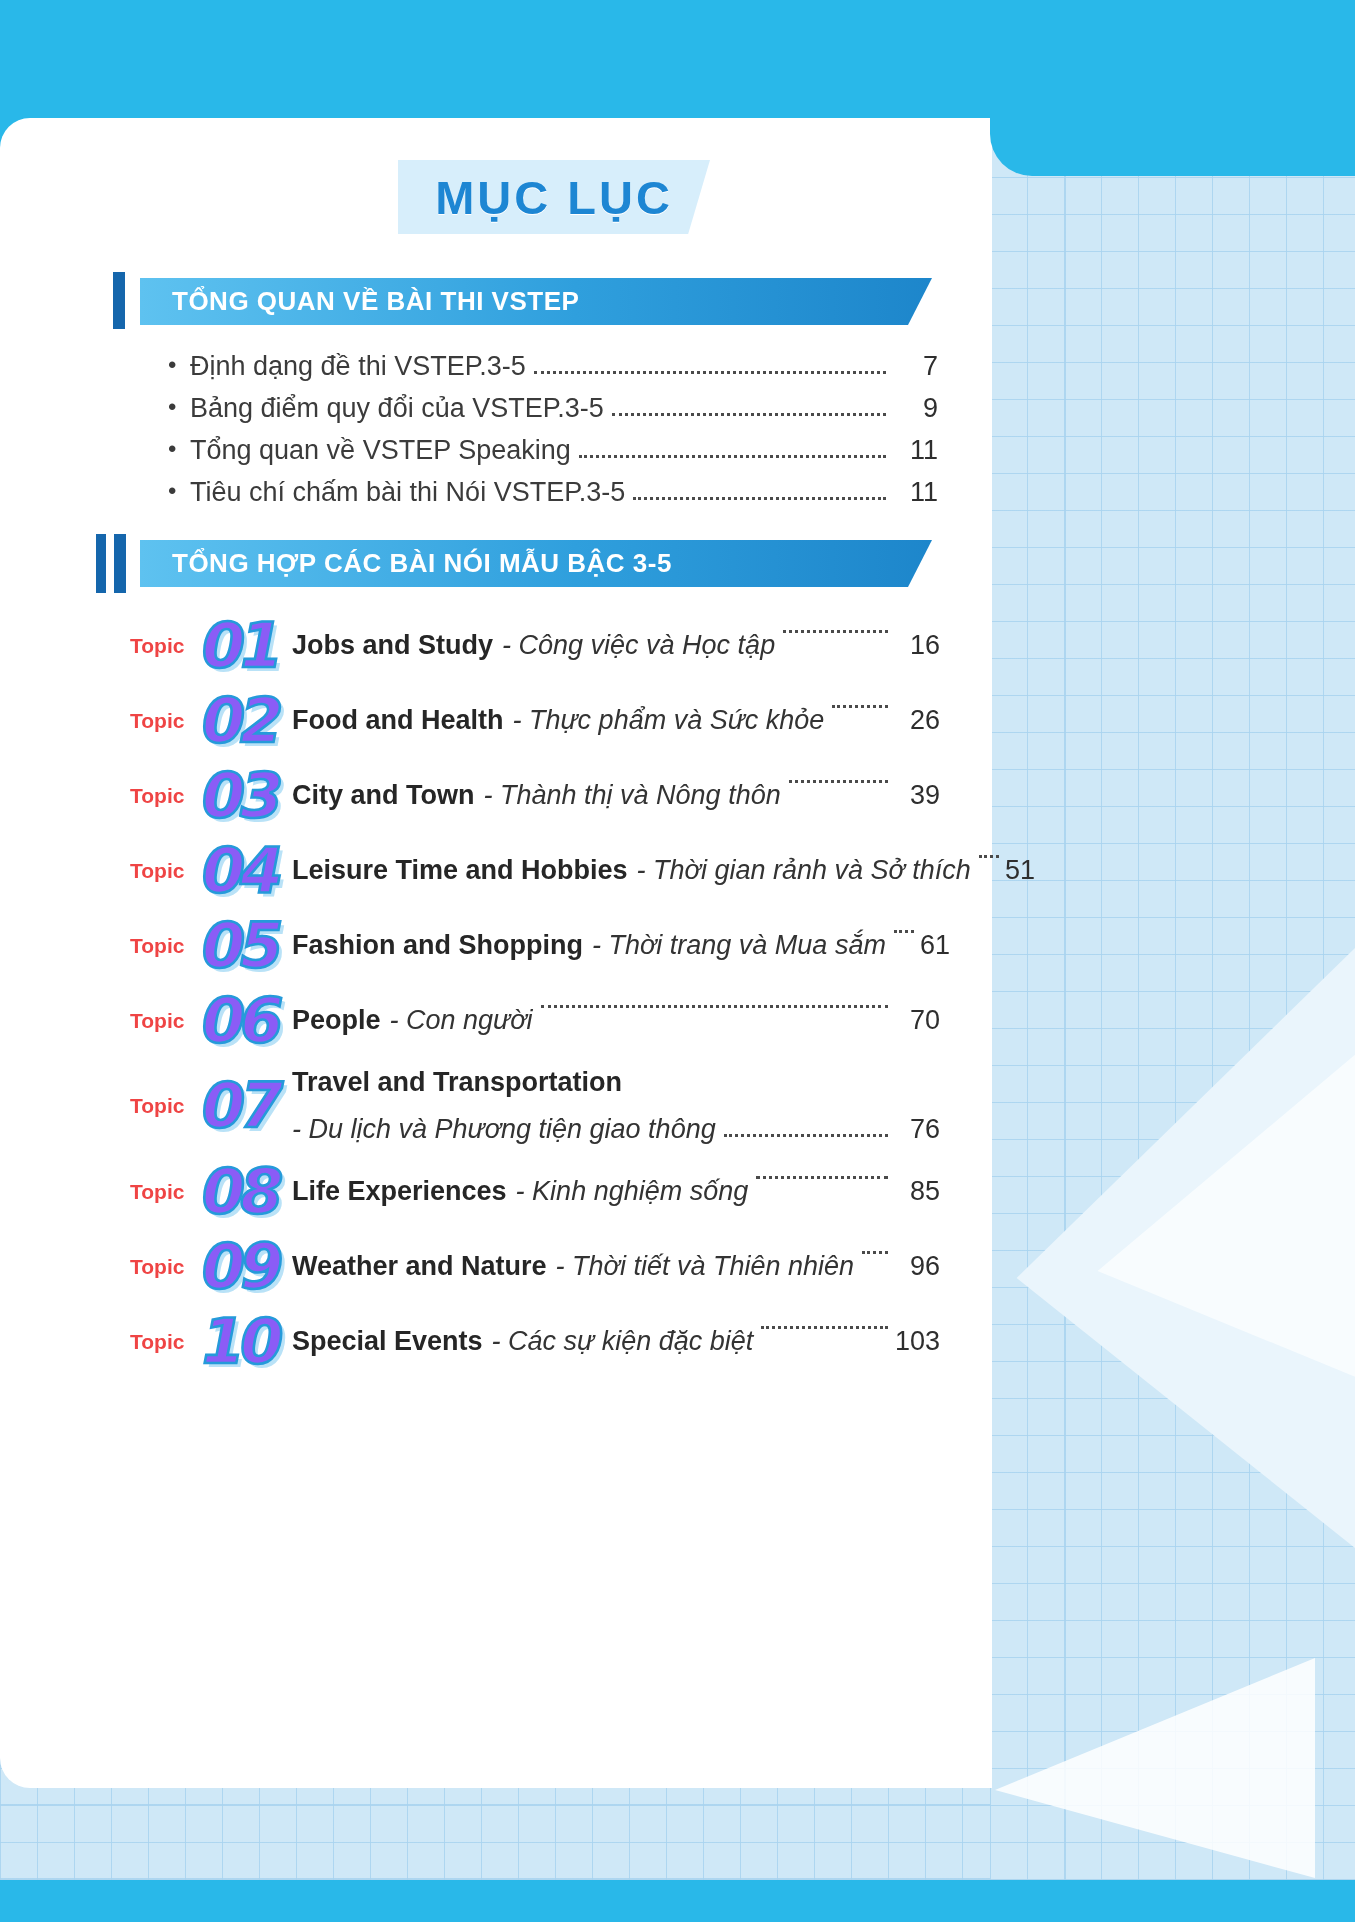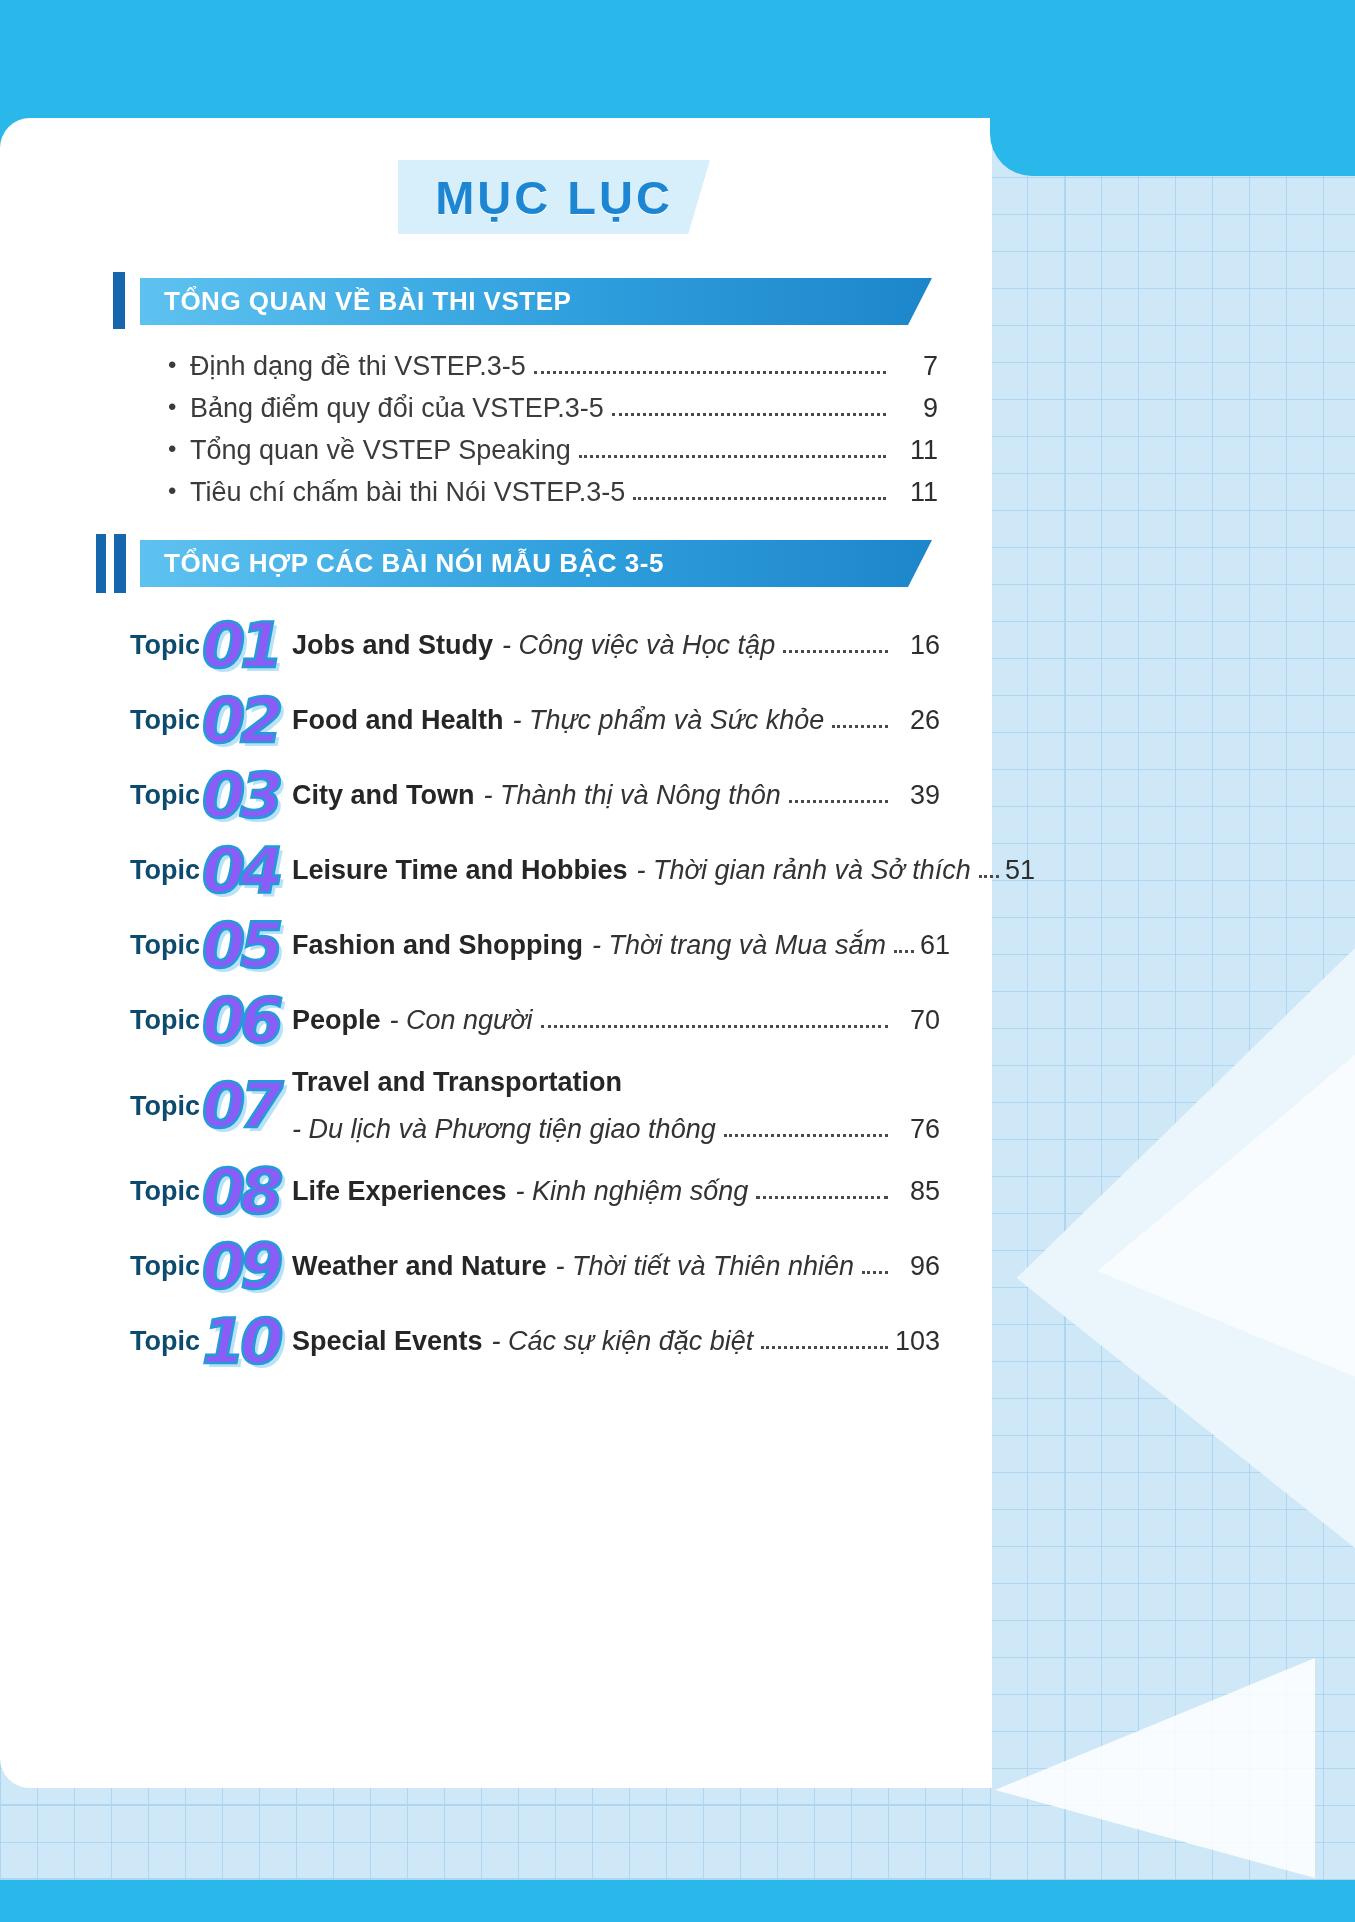--- a/index.html
+++ b/index.html
@@ -60,45 +60,45 @@
     text-shadow:0 1px 0 #ffffff;
   }
   
   .sec-header{
     position:absolute;height:47px;
     background:linear-gradient(90deg,#5ec2f0 0%, #2f9fdd 55%, #1d86cb 100%);
     clip-path:polygon(0 0, 100% 0, calc(100% - 24px) 100%, 0 100%);
     display:flex;align-items:center;
   }
   .sec-header .txt{
-    color:#ffffff;font-weight:700;font-size:26px;letter-spacing:.5px;padding-left:24px;
+    color:#ffffff;font-weight:700;font-size:26px;letter-spacing:.5px;padding-left:32px;
   }
   .accent-bar{position:absolute;background:#1566ac;}
   
   .s1-list{position:absolute;left:168px;top:340px;width:770px;}
   .s1-item{display:flex;align-items:flex-end;height:42px;font-size:27px;color:#3b3b3b;}
   .s1-item .bullet{width:22px;font-size:24px;line-height:1;margin-bottom:5px;color:#3b3b3b;}
   .s1-item .lbl{white-space:nowrap;}
   .leader{flex:1 1 auto;border-bottom:3px dotted #4a4a4a;margin:0 6px 8px 8px;min-width:20px;}
   .pagenum{width:46px;text-align:right;font-size:27px;color:#2e2e2e;}
   
   .topics{position:absolute;left:130px;top:608px;width:810px;}
   .topic-row{display:flex;align-items:center;height:75px;}
   .topic-row.tall{height:96px;}
-  .t-label{width:72px;color:#0c4a6e;font-weight:700;font-size:27px;flex:0 0 auto;}
+  .t-label{width:72px;color:#ef4444;font-weight:700;font-size:21px;flex:0 0 auto;}
   .t-num{
     flex:0 0 auto;width:88px;margin-right:2px;text-align:left;
     font-family:"DejaVu Sans","Liberation Sans",sans-serif;
     font-size:62px;font-weight:800;font-style:italic;line-height:1;
     color:#8b5cf6;
     -webkit-text-stroke:2.6px #259ada;
     text-shadow:4px 4px 0 #b9e2f7;
     letter-spacing:-5px;
   }
-  .t-text{flex:1 1 auto;display:flex;align-items:flex-end;min-width:0;}
+  .t-text{flex:1 1 auto;display:flex;align-items:flex-start;min-width:0;}
   .t-en{font-weight:700;font-size:27px;color:#262626;white-space:nowrap;}
   .t-vi{font-style:italic;font-size:27px;color:#333333;white-space:nowrap;margin-left:9px;}
   .t-col{flex:1 1 auto;display:flex;flex-direction:column;justify-content:center;min-width:0;}
   .t-col .line1{margin-bottom:10px;}
   .t-col .line2{display:flex;align-items:flex-end;}
   .t-col .t-vi{margin-left:0;margin-top:6px;}
 </style>
 </head>
 <body>
 

